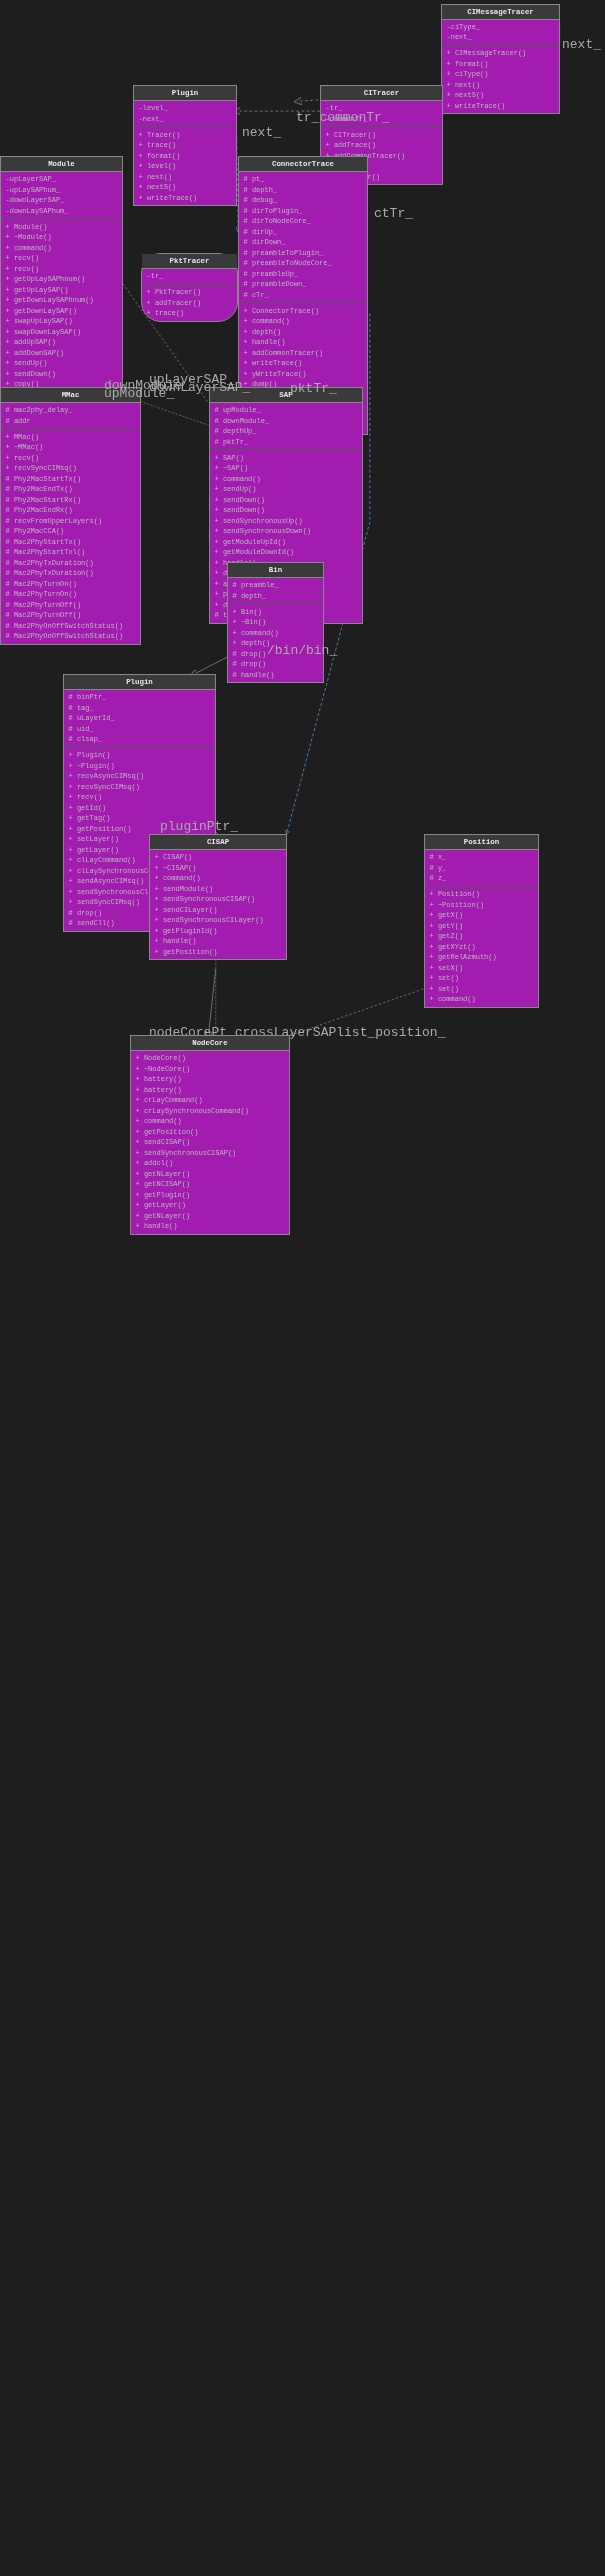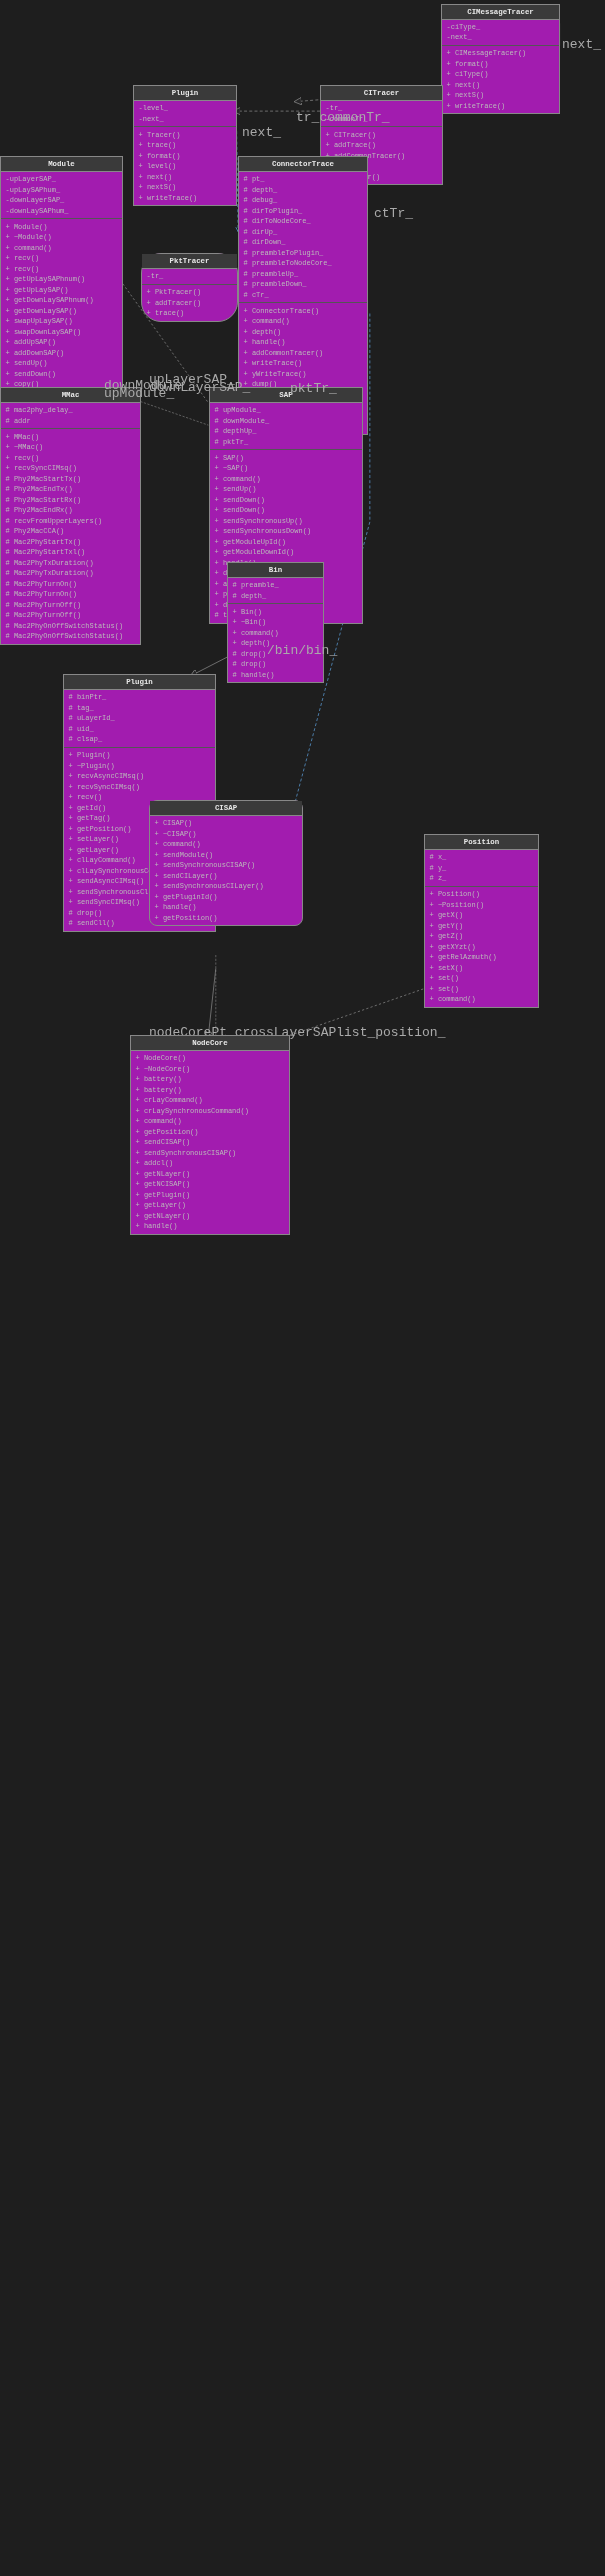--- a/index.html
+++ b/index.html
@@ -377,21 +377,21 @@
       <span class="item">+ sendAsyncCIMsq()</span>
       <span class="item">+ sendSynchronousCll()</span>
       <span class="item">+ sendSyncCIMsq()</span>
       <span class="item"># drop()</span>
       <span class="item"># sendCll()</span>
     </div>
   </div>
 
   <div class="arrow-label" style="left:160px; top:819px;">pluginPtr_<br>clsap_</div>
 
-  <div class="uml-box" style="left:149px; top:800px; width:154px;border-radius:8px;">
+  <div class="uml-box" style="left:149px; top:834px; width:138px;">
     <div class="box-title">CISAP</div>
     <div class="box-section">
       <span class="item">+ CISAP()</span>
       <span class="item">+ ~CISAP()</span>
       <span class="item">+ command()</span>
       <span class="item">+ sendModule()</span>
       <span class="item">+ sendSynchronousCISAP()</span>
       <span class="item">+ sendCILayer()</span>
       <span class="item">+ sendSynchronousCILayer()</span>
       <span class="item">+ getPluginId()</span>

